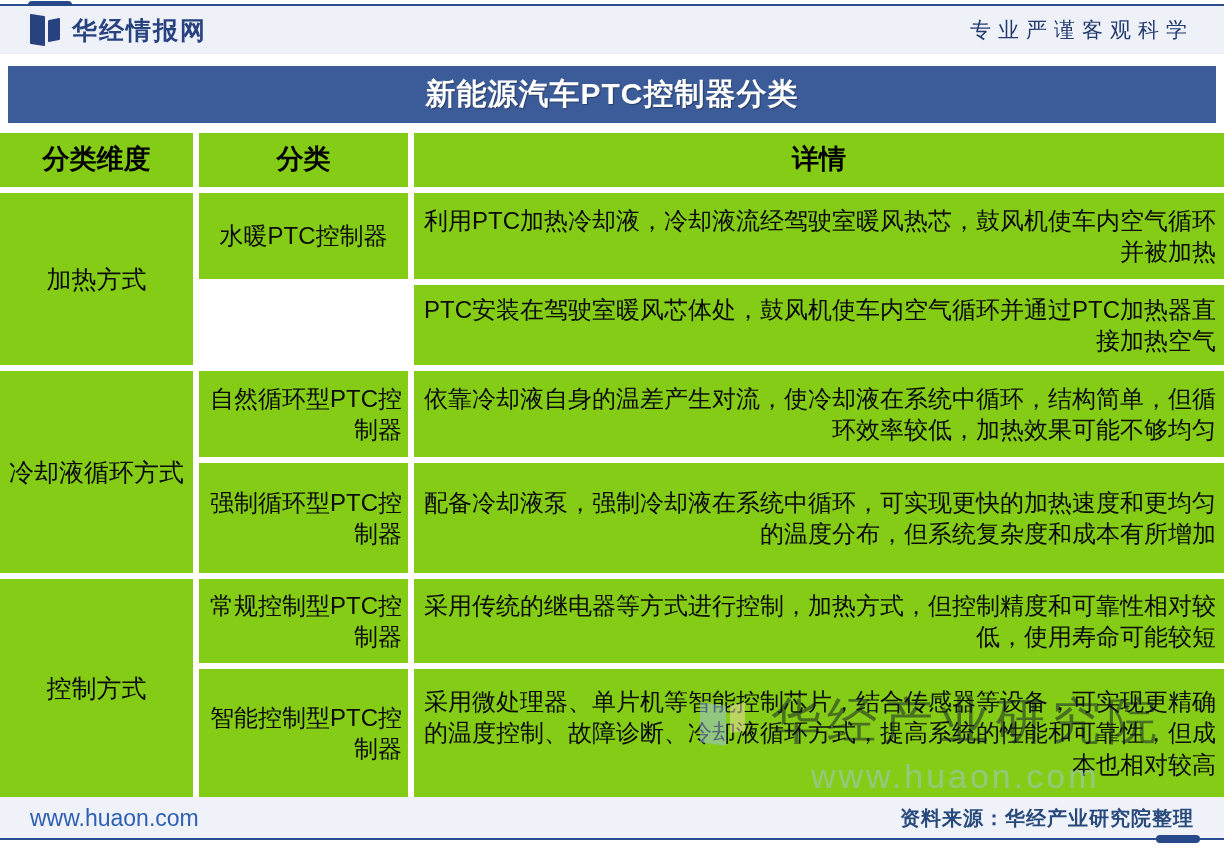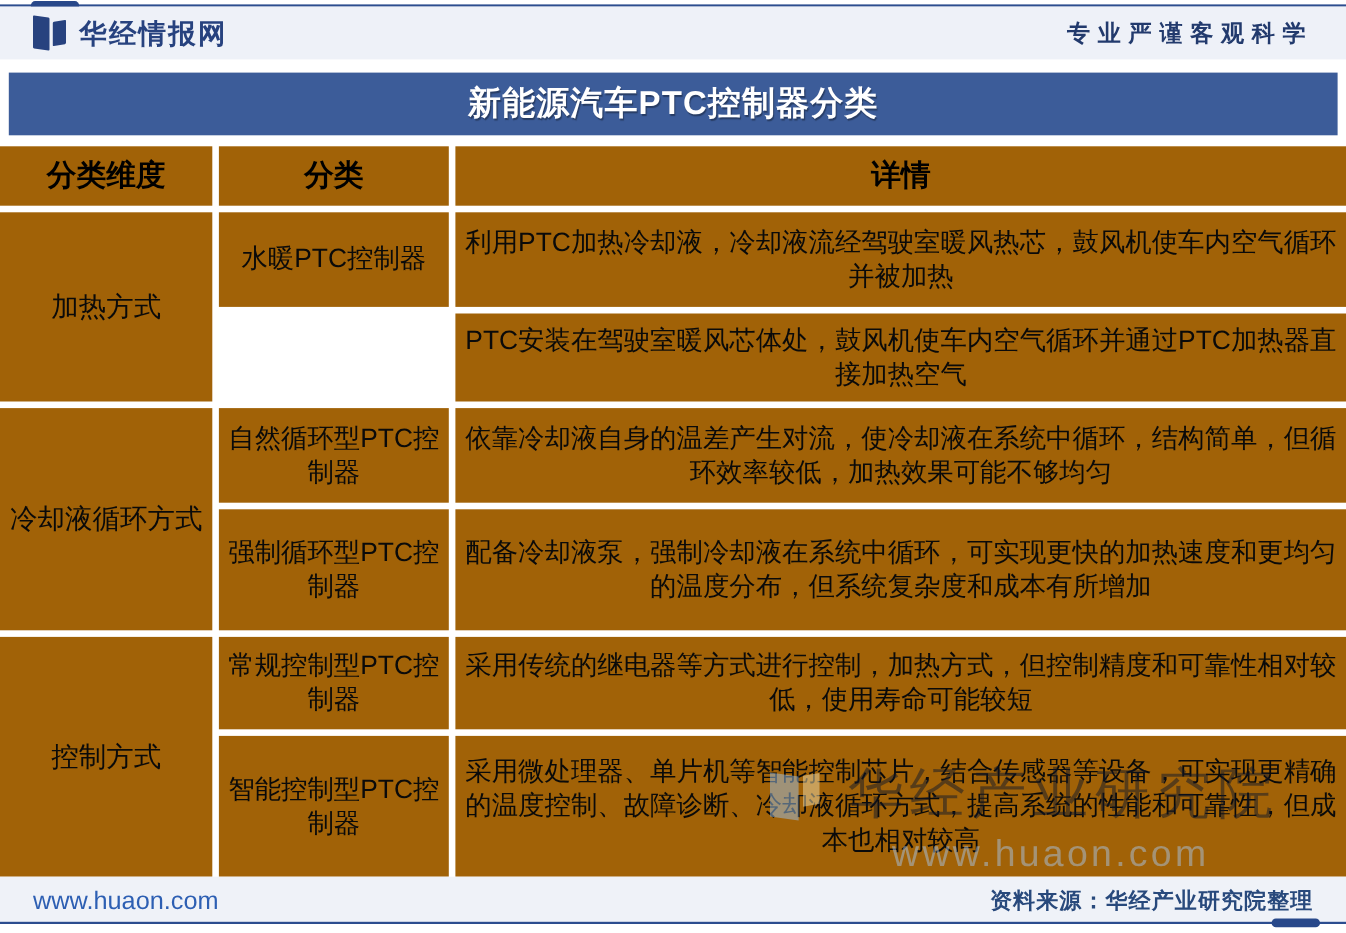--- a/index.html
+++ b/index.html
@@ -22,21 +22,21 @@
     position:absolute; top:6px; left:0; right:0; height:48px;
     background:#eef1f8;
     display:flex; align-items:center; justify-content:space-between;
     padding:0 30px;
   }
   .brand { display:flex; align-items:center; gap:12px; }
   .logo { display:flex; align-items:center; gap:3px; height:34px; }
   .logo .la { width:15px; height:30px; background:#27427f; transform:skewY(8deg); border-radius:1px; }
   .logo .lb { width:12px; height:22px; background:#27427f; transform:skewY(-10deg); border-radius:1px; }
   .brand-name { font-size:25px; font-weight:600; color:#27427f; letter-spacing:2px; }
-  .slogan { font-size:21px; font-weight:700; color:#223a6d; letter-spacing:7px; }
+  .slogan { font-size:21px; font-weight:400; color:#223a6d; letter-spacing:7px; }
 
   
   .title-bar {
     position:absolute; top:66px; left:8px; right:8px; height:57px;
     background:#3c5c99;
     display:flex; align-items:center; justify-content:center;
   }
   .title-bar .title-text {
     color:#ffffff; font-size:30px; font-weight:bold; letter-spacing:1px;
     text-shadow:1px 1px 1px rgba(0,0,0,0.35);
@@ -45,23 +45,23 @@
   
   .tbl {
     position:absolute; top:133px; left:0; right:0;
     display:grid;
     grid-template-columns:193px 209px 1fr;
     grid-template-rows:54px 86px 80px 86px 110px 84px 128px;
     gap:6px;
     background:#ffffff;
   }
   .cell {
-    background:#a16207;
+    background:#84cc16;
     display:flex; align-items:center; justify-content:center;
-    text-align:center;
+    text-align:right;
     padding:2px 6px;
     line-height:1.3;
   }
   .head { font-weight:bold; font-size:27px; color:#000; }
   .dim  { font-size:25px; color:#0a0a0a; }
   .cat  { font-size:24px; color:#0a0a0a; }
   .det  { font-size:24px; color:#0a0a0a; padding:2px 8px; }
 
   .r1c1{grid-column:1;grid-row:1}
   .r1c2{grid-column:2;grid-row:1}

